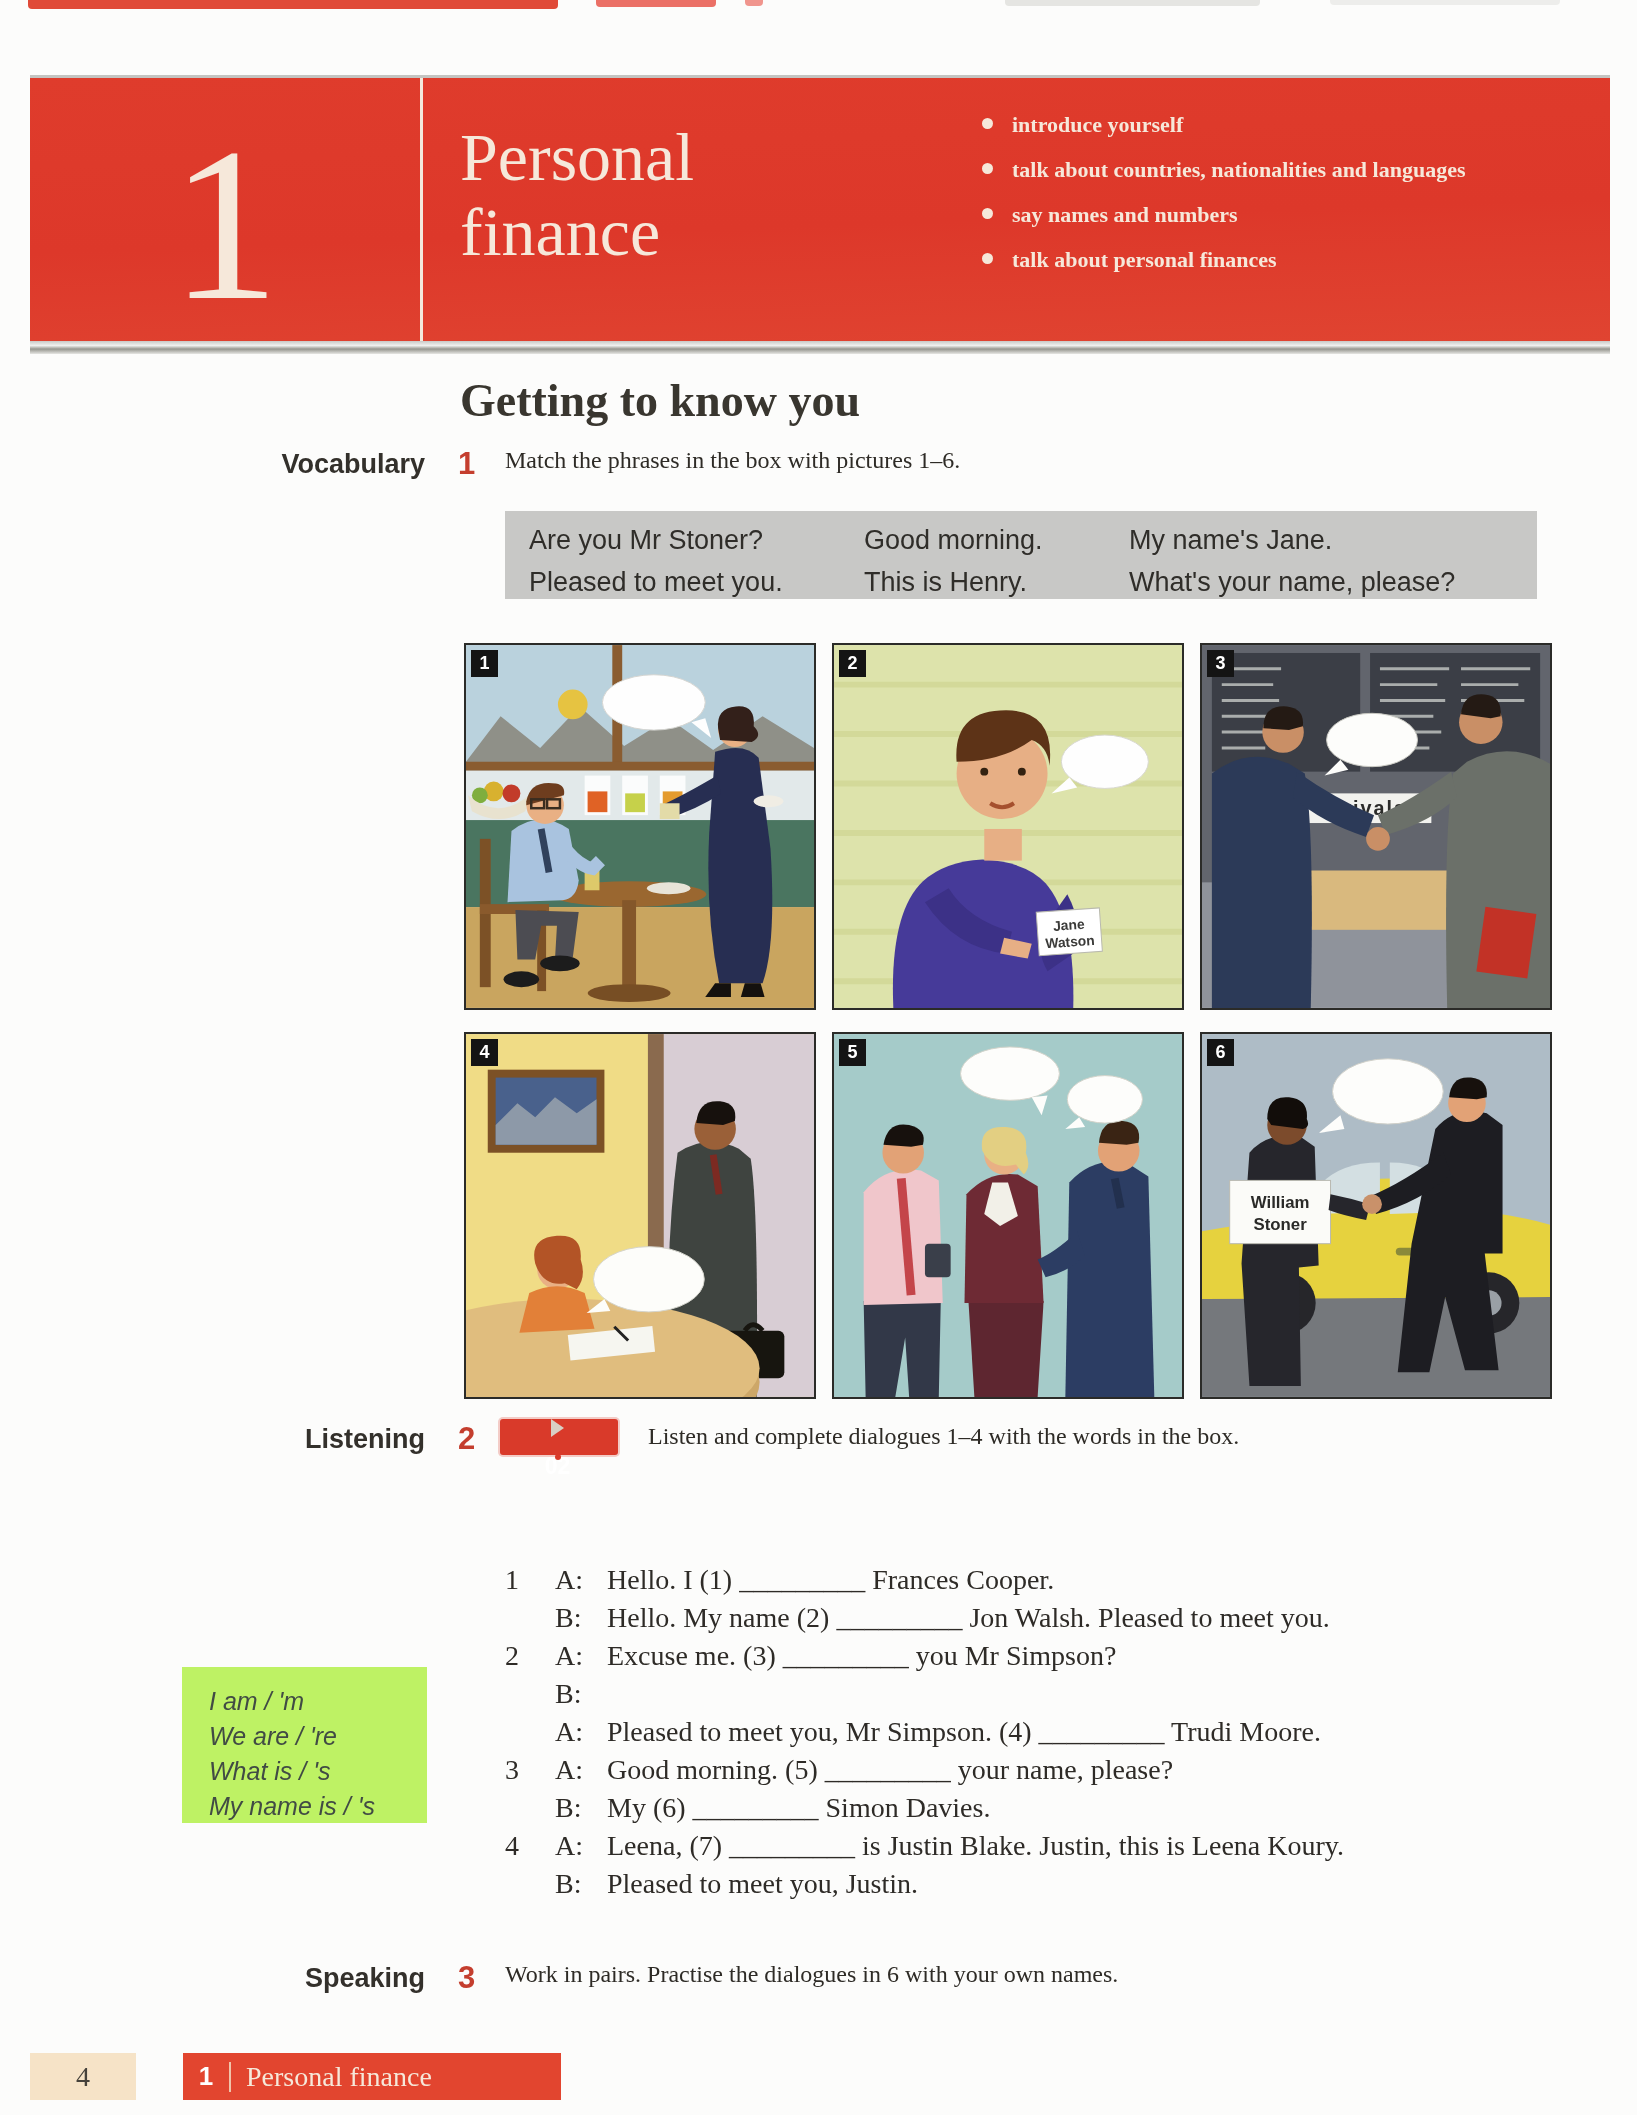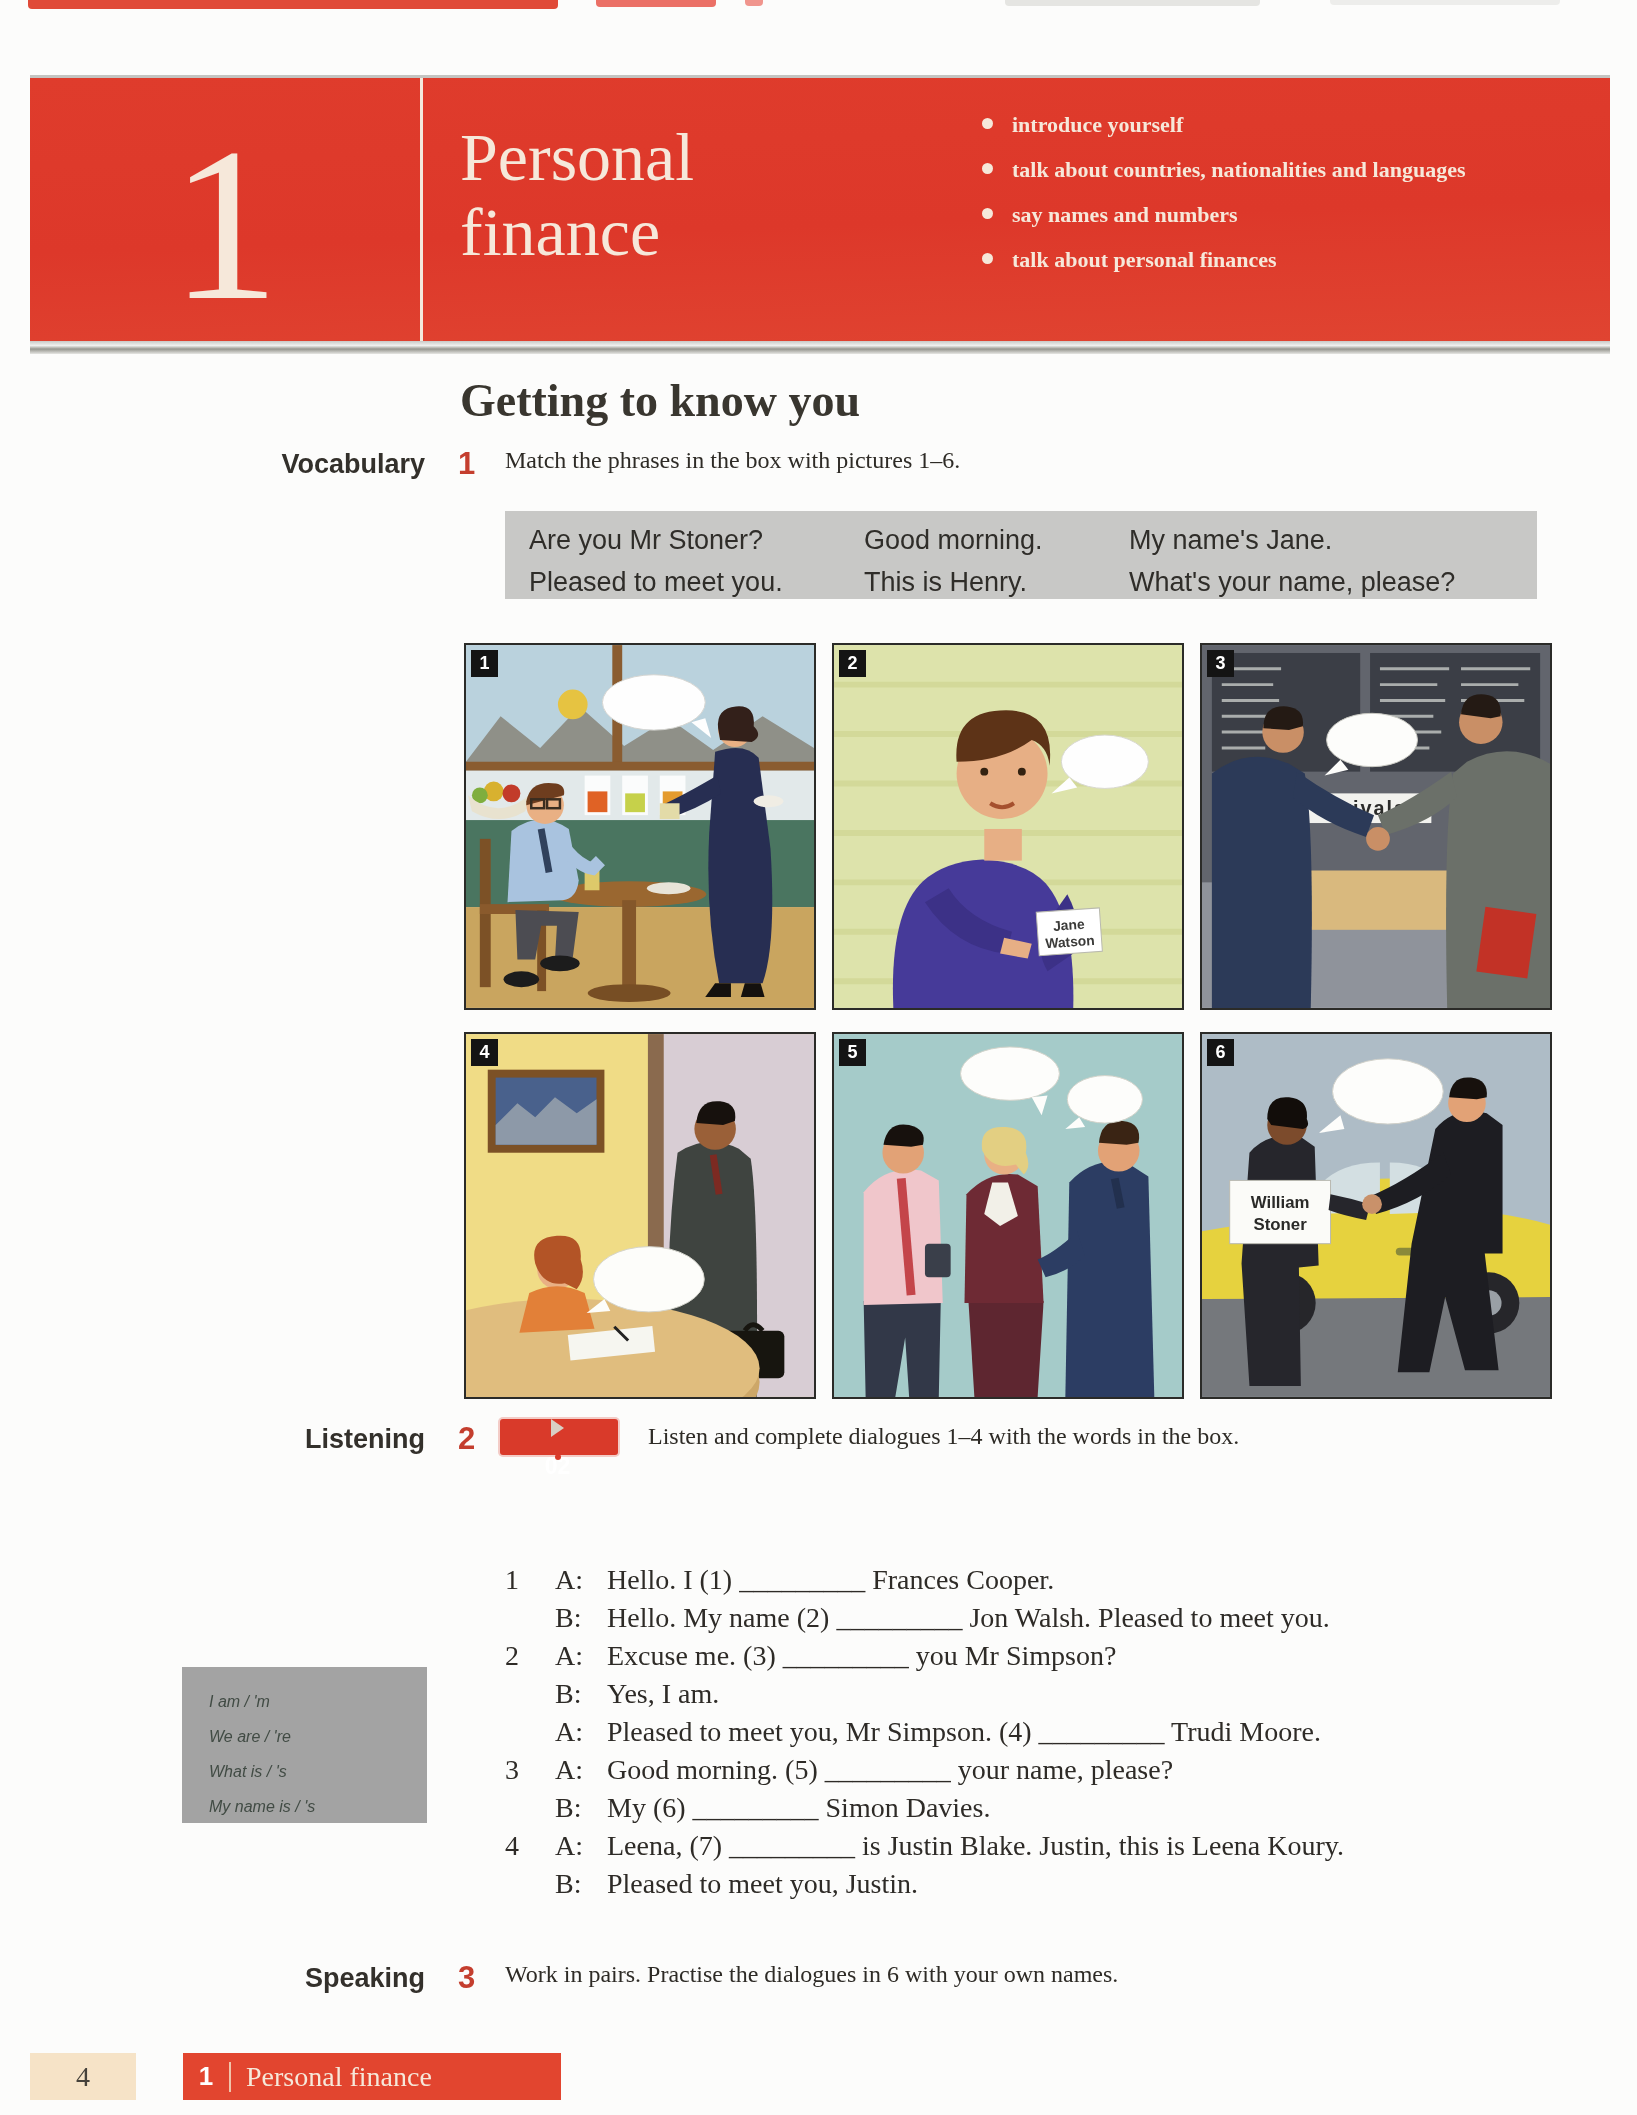--- a/index.html
+++ b/index.html
@@ -79,23 +79,23 @@
                      height:6px; border-radius:50%; background:#d93a2a; }
   .audio-num { color:#fff; font:bold 23px "Liberation Sans",sans-serif; }
 
   
   .dialogues { left:505px; top:1561px; width:905px; }
   .dlg-row { display:grid; grid-template-columns:50px 52px 1fr;
              font-size:28px; line-height:38px; color:#2e2b27; }
 
   
   .grammar-box { left:182px; top:1667px; width:245px; height:156px;
-                 background:#a3a3a3; padding:17px 0 0 27px;
+                 background:#bef264; padding:17px 0 0 27px;
                  font-family:"Liberation Sans",sans-serif; font-style:italic;
-                 font-size:16px; line-height:35px; color:#414b44; }
+                 font-size:25px; line-height:35px; color:#414b44; }
 
   
   .pagenum-box { left:30px; top:2053px; width:106px; height:47px; background:#f6e3c7;
                  display:flex; align-items:center; justify-content:center;
                  font-size:28px; color:#46423b; }
   .footer-bar { left:183px; top:2053px; width:378px; height:47px; background:#e2452f;
                 display:flex; align-items:center; }
   .footer-num { width:46px; text-align:center; color:#fff;
                 font:bold 26px "Liberation Sans",sans-serif; }
   .footer-div { width:2px; height:30px; background:#f0c3aa; }
@@ -401,21 +401,20 @@
       <span>Hello. My name (2) _________ Jon Walsh. Pleased to meet you.</span>
     </div>
     <div class="dlg-row">
       <span>2</span>
       <span>A:</span>
       <span>Excuse me. (3) _________ you Mr Simpson?</span>
     </div>
     <div class="dlg-row">
       <span></span>
       <span>B:</span>
-      <span>Yes, I am.</span>
     </div>
     <div class="dlg-row">
       <span></span>
       <span>A:</span>
       <span>Pleased to meet you, Mr Simpson. (4) _________ Trudi Moore.</span>
     </div>
     <div class="dlg-row">
       <span>3</span>
       <span>A:</span>
       <span>Good morning. (5) _________ your name, please?</span>

